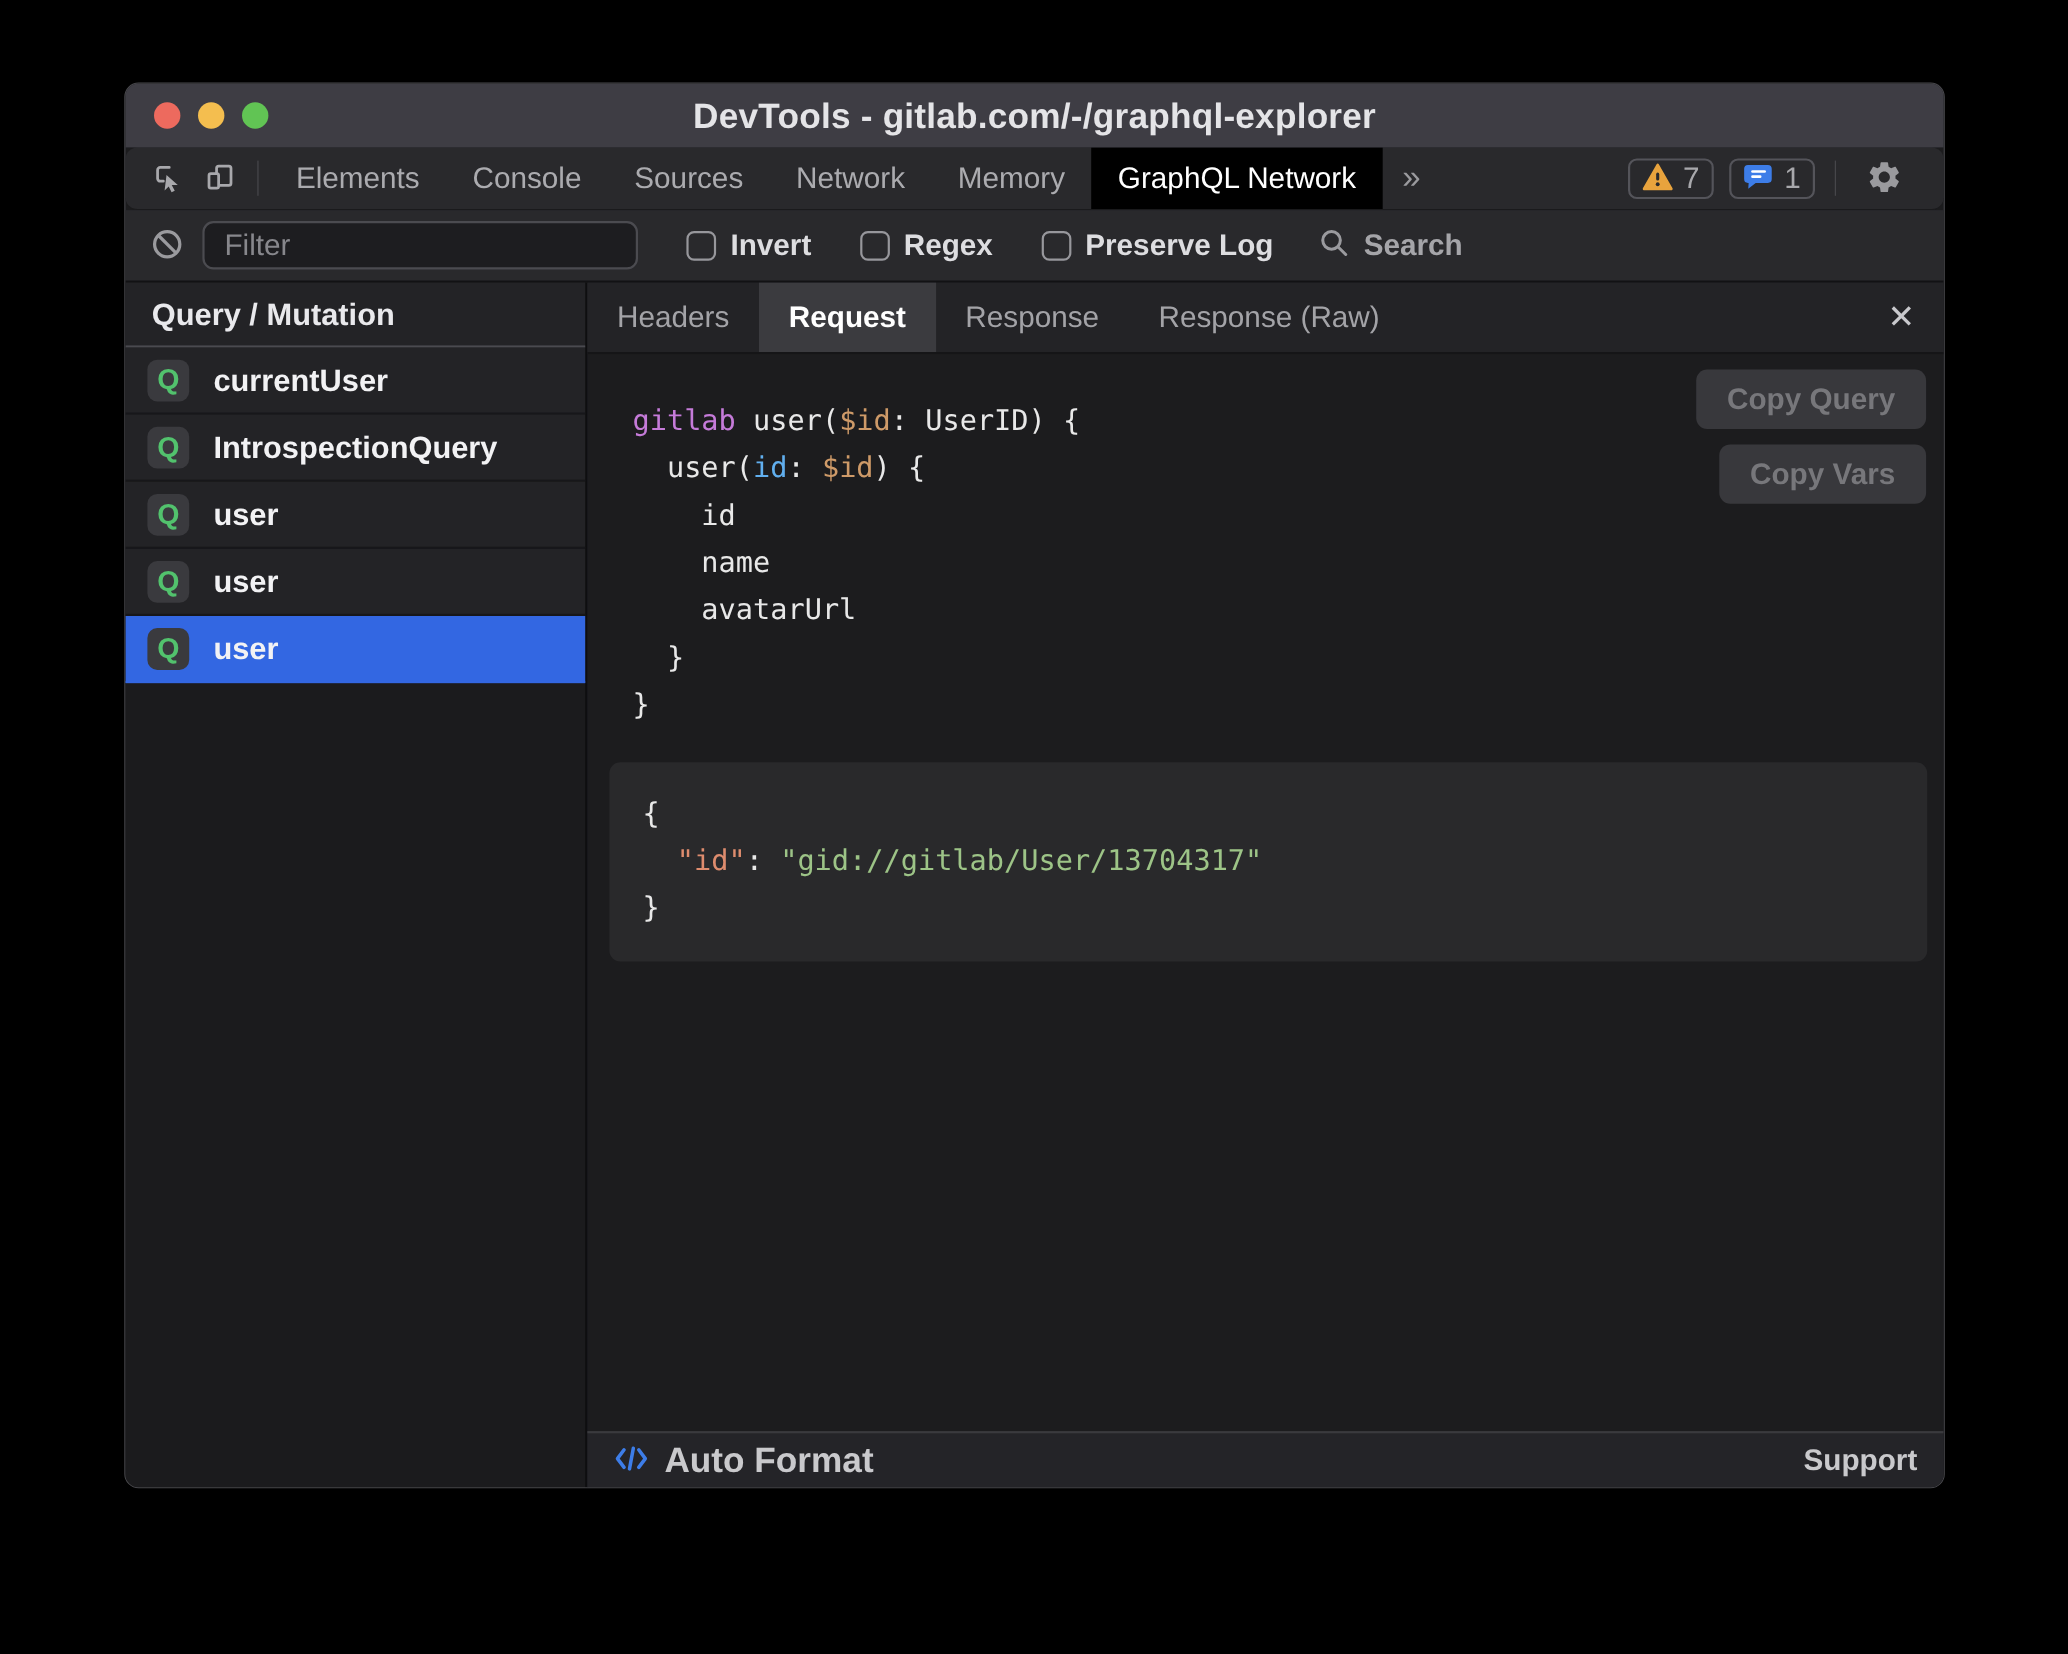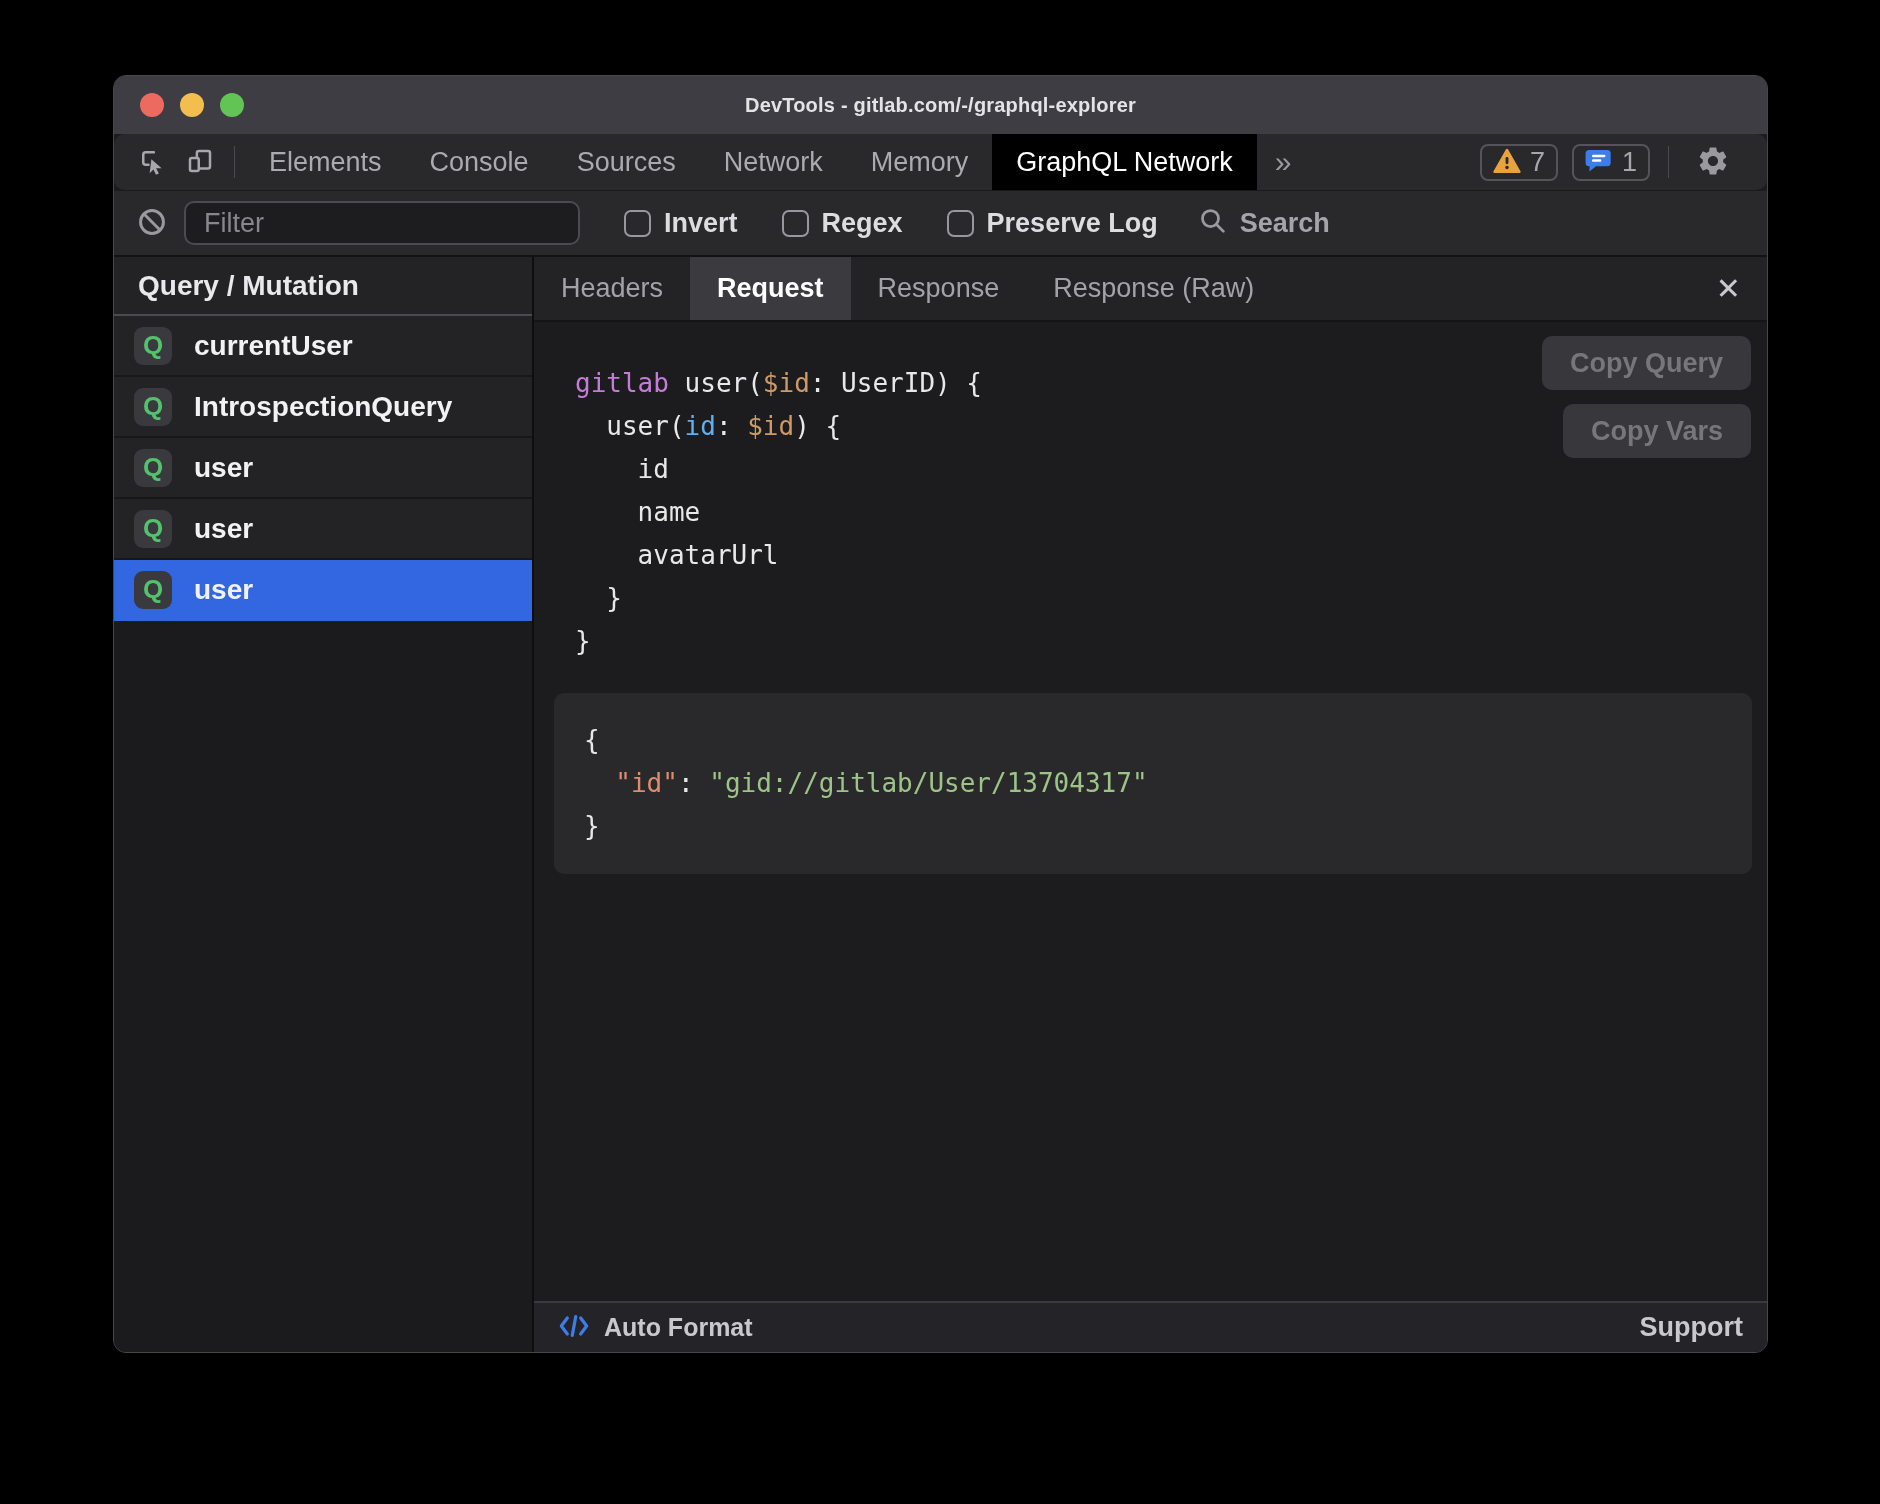--- a/index.html
+++ b/index.html
@@ -16,21 +16,21 @@
     height: 58px; background: #3E3D44; flex: 0 0 auto;
     display: flex; align-items: center; position: relative;
   }
   .traffic-lights { display: flex; gap: 16px; margin-left: 26px; }
   .traffic { width: 24px; height: 24px; border-radius: 50%; border: none; cursor: default; }
   .traffic.red { background: #ED6A5E; }
   .traffic.yellow { background: #F4BE4F; }
   .traffic.green { background: #61C454; }
   .window-title {
     position: absolute; left: 0; right: 0; text-align: center;
-    font-size: 20px; font-weight: 700; color: #E4E4E7; letter-spacing: .2px;
+    font-size: 32px; font-weight: 700; color: #E4E4E7; letter-spacing: .2px;
   }
 
   
   .main-toolbar {
     height: 57px; background: #29292C; flex: 0 0 auto;
     display: flex; align-items: stretch; border-bottom: 1px solid #1A1A1C; border-radius: 11px;
   }
   .tool-icon-btn {
     background: none; border: none; padding: 0 9px; display: flex; align-items: center;
     cursor: pointer;
@@ -143,21 +143,21 @@
   .tok-attr { color: #61AFEF; }
   .tok-plain{ color: #E8E8E8; }
   .tok-key  { color: #DE8C6E; }
   .tok-str  { color: #9DC487; }
 
   .bottom-bar {
     height: 51px; flex: 0 0 auto; background: #242428; border-top: 2px solid #3A3A3E;
     display: flex; align-items: center; padding: 0 24px;
   }
   .auto-format { display: flex; align-items: center; gap: 14px; background: none; border: none; cursor: pointer; }
-  .auto-format-label { font-size: 25px; font-weight: 700; color: #C9C9CC; }
+  .auto-format-label { font-size: 32px; font-weight: 700; color: #C9C9CC; }
   .support-link { margin-left: auto; font-size: 27px; font-weight: 700; color: #C9C9CC; text-decoration: none; cursor: pointer; }
 </style>
 </head>
 <body>
 
 <div class="window">
 
   <div class="titlebar">
     <div class="traffic-lights">
       <button class="traffic red"></button>

